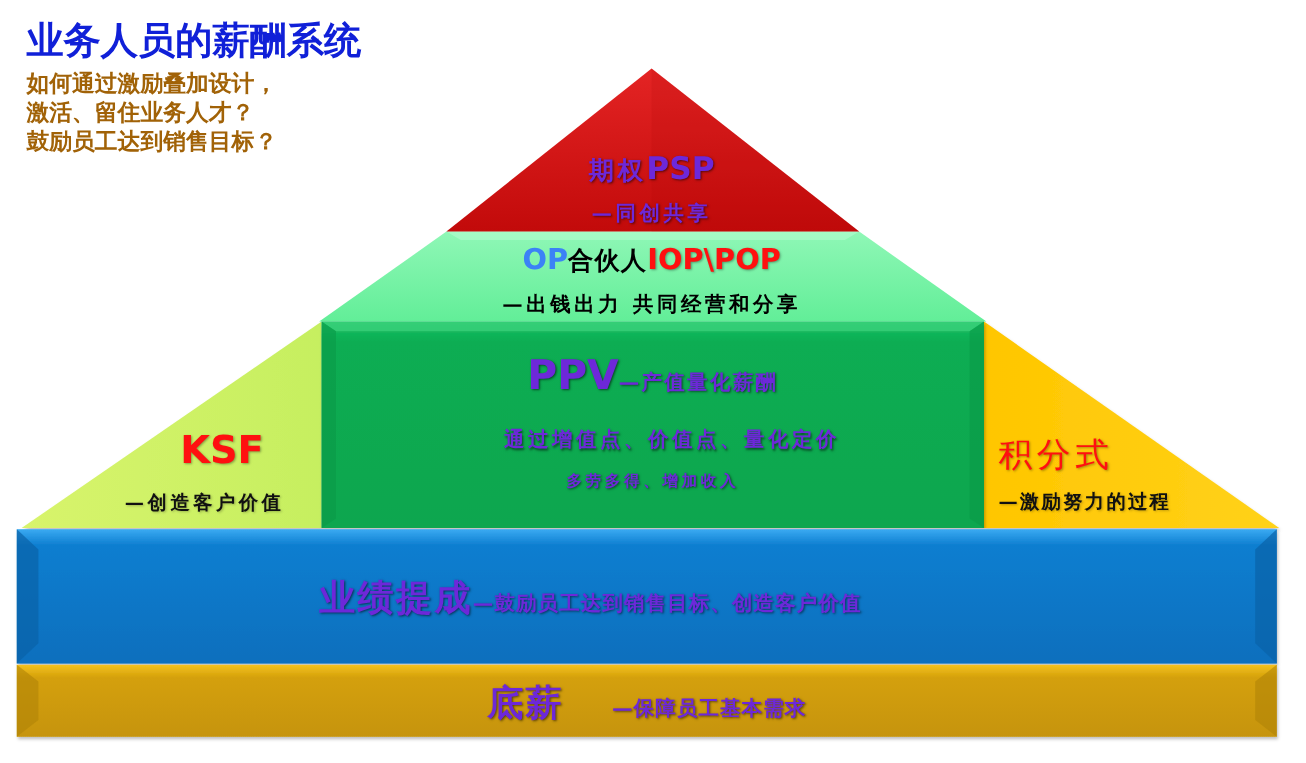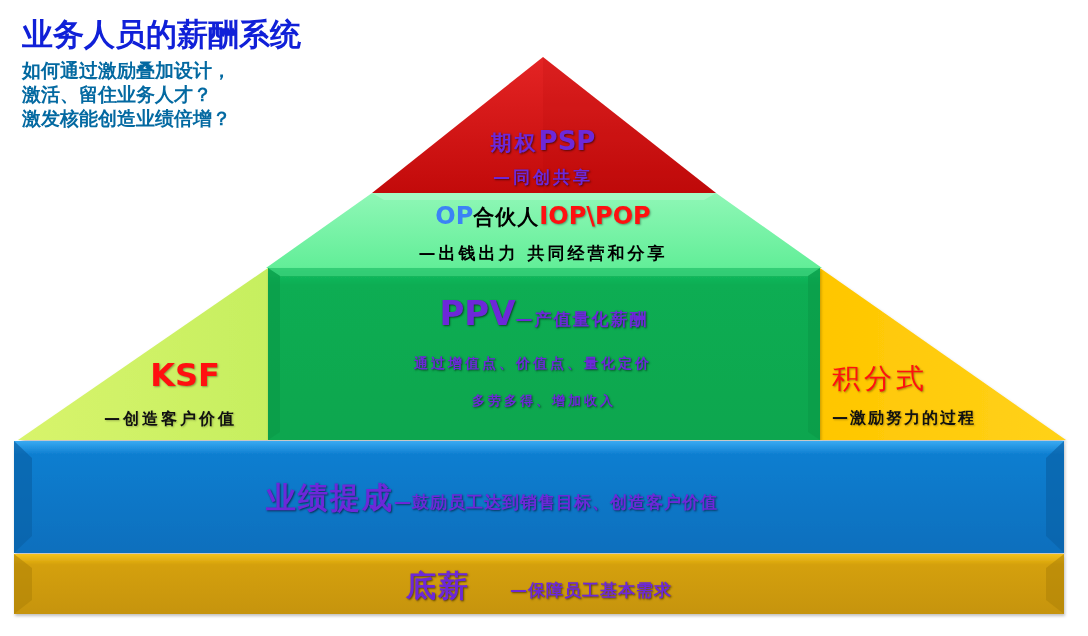--- a/index.html
+++ b/index.html
@@ -11,21 +11,21 @@
   .abs { position: absolute; }
   #shapes { position: absolute; left: 0; top: 0; width: 1088px; height: 636px; }
 
   .title {
     left: 22px; top: 14px; font-family: "DejaVu Sans", "Liberation Sans", sans-serif;
     font-weight: bold; font-size: 31px; color: #1020d8; letter-spacing: 0px; line-height: 40px;
     white-space: nowrap;
   }
   .subtitle {
     left: 22px; font-family: "DejaVu Sans", "Liberation Sans", sans-serif;
-    font-weight: bold; font-size: 19px; color: #0369a1; line-height: 24px; white-space: nowrap;
+    font-weight: bold; font-size: 19px; color: #a16207; line-height: 24px; white-space: nowrap;
   }
   .center { text-align: center; white-space: nowrap; }
   .wtext { color: #6d28d9; text-shadow: 1px 1px 2px rgba(0,0,0,0.55); }
   .btext { color: #111111; text-shadow: 1px 1px 2px rgba(0,0,0,0.25); }
   .latin { font-family: "DejaVu Sans", "Liberation Sans", sans-serif; font-weight: bold; }
   .cjk { font-family: "DejaVu Serif", "Liberation Serif", serif; font-weight: bold; letter-spacing: 3px; }
   .red { color: #ff1010; text-shadow: 1px 1px 2px rgba(0,0,0,0.35); }
 </style>
 </head>
 <body>
@@ -88,36 +88,36 @@
   <polygon points="1064,441 1046,458 1046,536 1064,553" fill="#0a62a8" opacity="0.7"></polygon>
 
   <rect x="14" y="554" width="1050" height="60" fill="url(#gGold)" filter="url(#sh)"></rect>
   <polygon points="14,554 32,568 32,600 14,614" fill="#b08406" opacity="0.6"></polygon>
   <polygon points="1064,554 1046,568 1046,600 1064,614" fill="#b08406" opacity="0.6"></polygon>
 </svg>
 
 <div class="abs title">业务人员的薪酬系统</div>
 <div class="abs subtitle" style="top:58px">如何通过激励叠加设计，</div>
 <div class="abs subtitle" style="top:82px">激活、留住业务人才？</div>
-<div class="abs subtitle" style="top:106px">激发核能创造业绩倍增？</div>
+<div class="abs subtitle" style="top:106px">鼓励员工达到销售目标？</div>
 
 <div class="abs center wtext" style="left:443px; top:126px; width:200px;">
   <span class="cjk" style="font-size:21px;">期权</span><span class="latin" style="font-size:26px;">PSP</span>
 </div>
 <div class="abs center wtext cjk" style="left:443px; top:166px; width:200px; font-size:17px;">—同创共享</div>
 
 <div class="abs center" style="left:370px; top:202px; width:346px;">
   <span class="latin" style="font-size:24px; color:#3b82f6;">OP</span><span class="cjk" style="font-size:21px; color:#000; letter-spacing:1px;">合伙人</span><span class="latin red" style="font-size:24px;text-align:center;">IOP\POP</span>
 </div>
 <div class="abs center cjk" style="left:370px; top:242px; width:346px; font-size:17px; color:#000;">—出钱出力 共同经营和分享</div>
 
 <div class="abs center wtext" style="left:268px; top:293px; width:552px;">
   <span class="latin" style="font-size:34px;">PPV</span><span class="cjk" style="font-size:17px; letter-spacing:2px;">—产值量化薪酬</span>
 </div>
-<div class="abs center wtext cjk" style="left:257px; top:355px; width:552px; font-size:14px;">通过增值点、价值点、量化定价</div>
+<div class="abs center wtext cjk" style="left:284px; top:355px; width:552px; font-size:17px;">通过增值点、价值点、量化定价</div>
 <div class="abs center wtext cjk" style="left:268px; top:392px; width:552px; font-size:13px;">多劳多得、增加收入</div>
 
 <div class="abs center latin red" style="left:130px; top:356px; width:110px; font-size:32px;">KSF</div>
 <div class="abs cjk btext" style="left:104px; top:409px; font-size:16px; white-space:nowrap;">—创造客户价值</div>
 
 <div class="abs cjk red" style="left:832px; top:360px; font-size:28px; letter-spacing:4px; font-weight:normal; white-space:nowrap;">积分式</div>
 <div class="abs cjk btext" style="left:832px; top:408px; font-size:16px; letter-spacing:2px; white-space:nowrap;">—激励努力的过程</div>
 
 <div class="abs center wtext" style="left:14px; top:478px; width:956px;">
   <span class="cjk" style="font-size:30px; letter-spacing:2px;">业绩提成</span><span class="cjk" style="font-size:17px; letter-spacing:1px;">—鼓励员工达到销售目标、创造客户价值</span>

